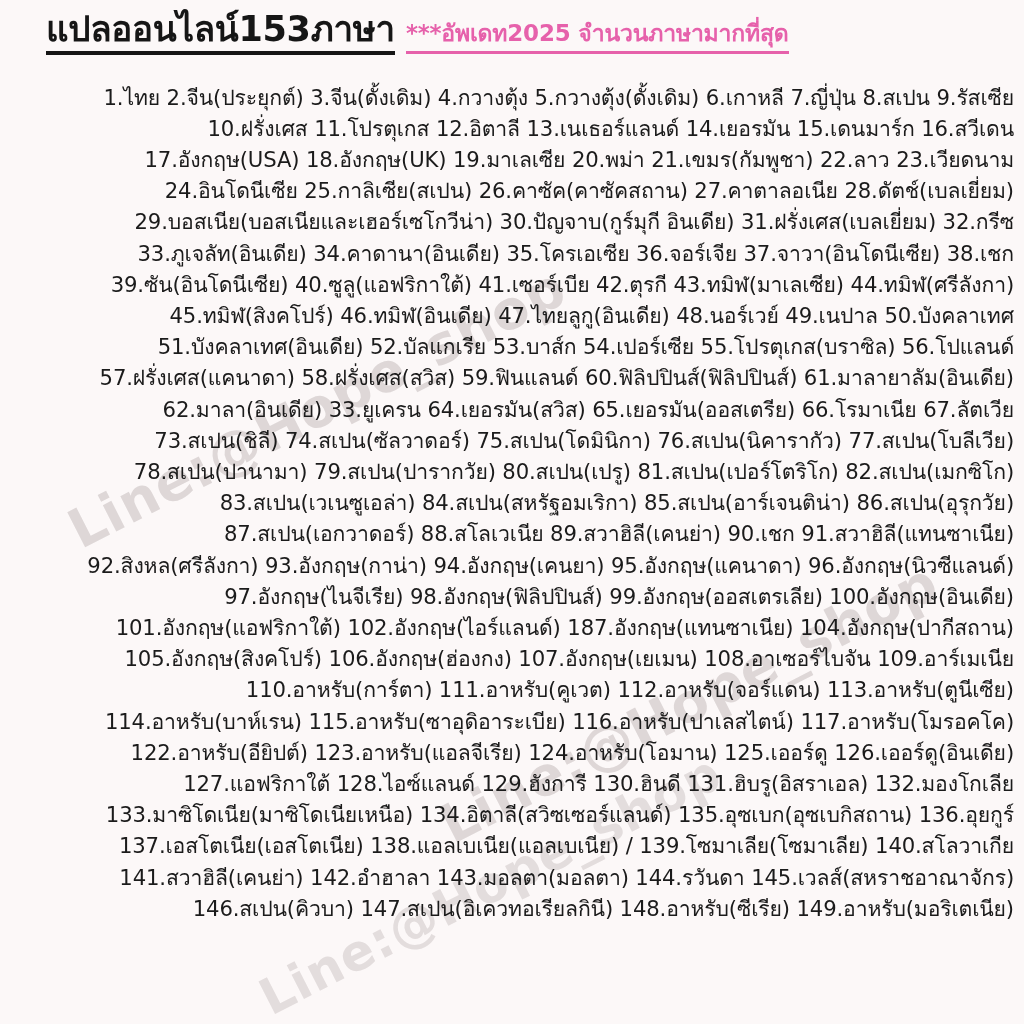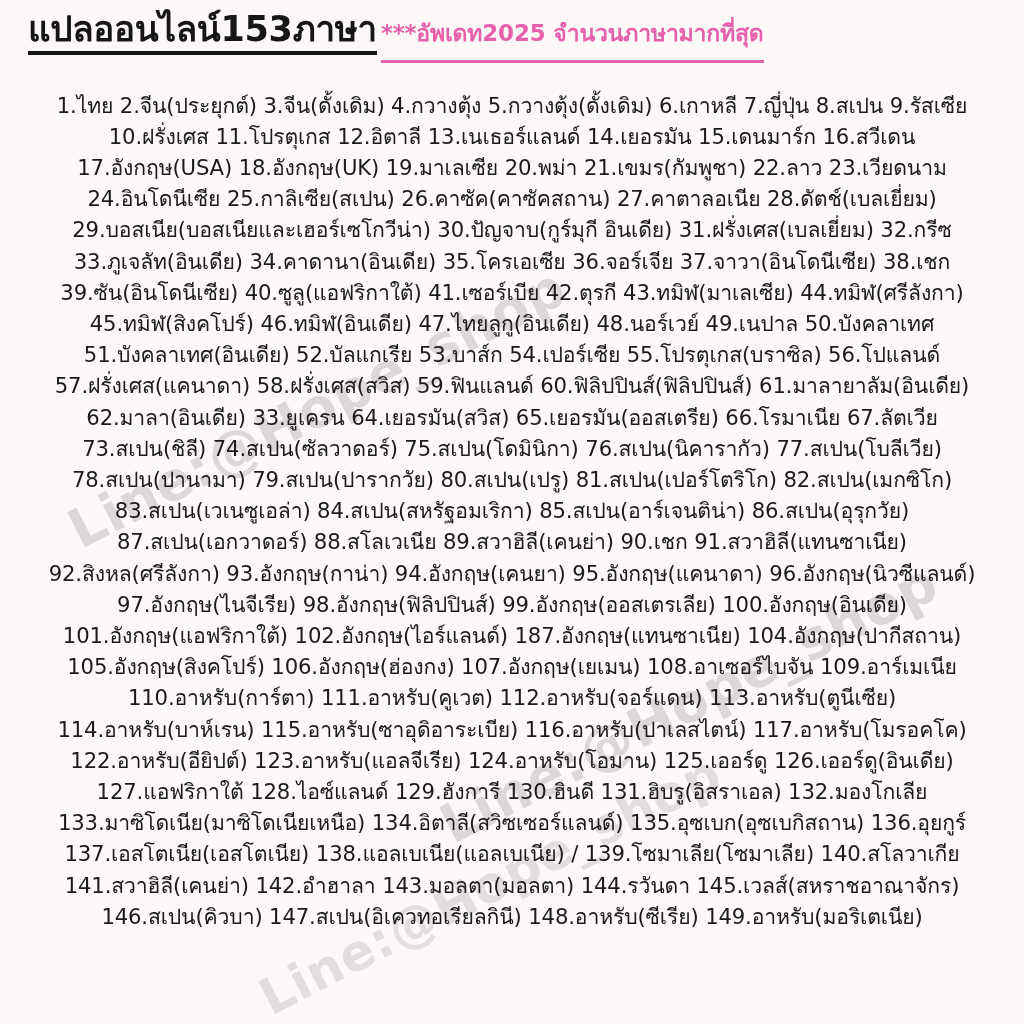--- a/index.html
+++ b/index.html
@@ -62,50 +62,51 @@
     opacity: 0.7;
   }
 
   
   #header {
     position: relative;
     z-index: 3;
     display: flex;
     align-items: baseline;
     padding: 9px 0 0 28px;
-    gap: 4px;
+    gap: 11px;
+    margin-left: 18px;
   }
   #page-title {
     font-size: 35px;
     font-weight: 700;
     color: #161616;
     line-height: 1.16;
     border-bottom: 4px solid #161616;
     padding-bottom: 1px;
     letter-spacing: -0.3px;
     white-space: nowrap;
   }
   #header-subtitle {
     font-size: 23px;
     font-weight: 700;
     color: #e661ab;
     line-height: 1.2;
     border-bottom: 3px solid #e661ab;
-    padding-bottom: 12px;
+    padding-bottom: 3px;
     white-space: nowrap;
     letter-spacing: -0.2px;
   }
 
   
   #language-list {
     position: relative;
     z-index: 2;
     margin-top: 27px;
     padding: 0 10px;
-    text-align: center;
+    text-align: right;
   }
   .lang-line {
     font-size: 21.2px;
     line-height: 31.2px;
     color: #1b1b1b;
     white-space: nowrap;
     letter-spacing: -0.15px;
   }
 </style>
 </head>

